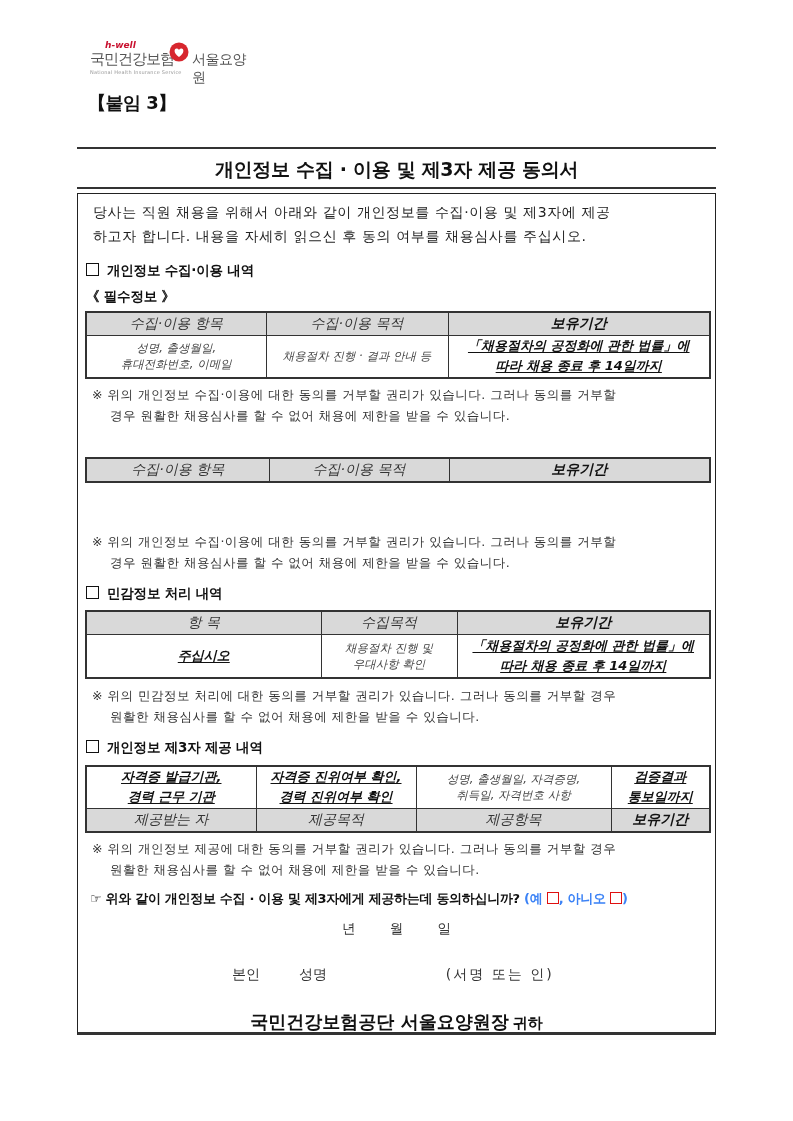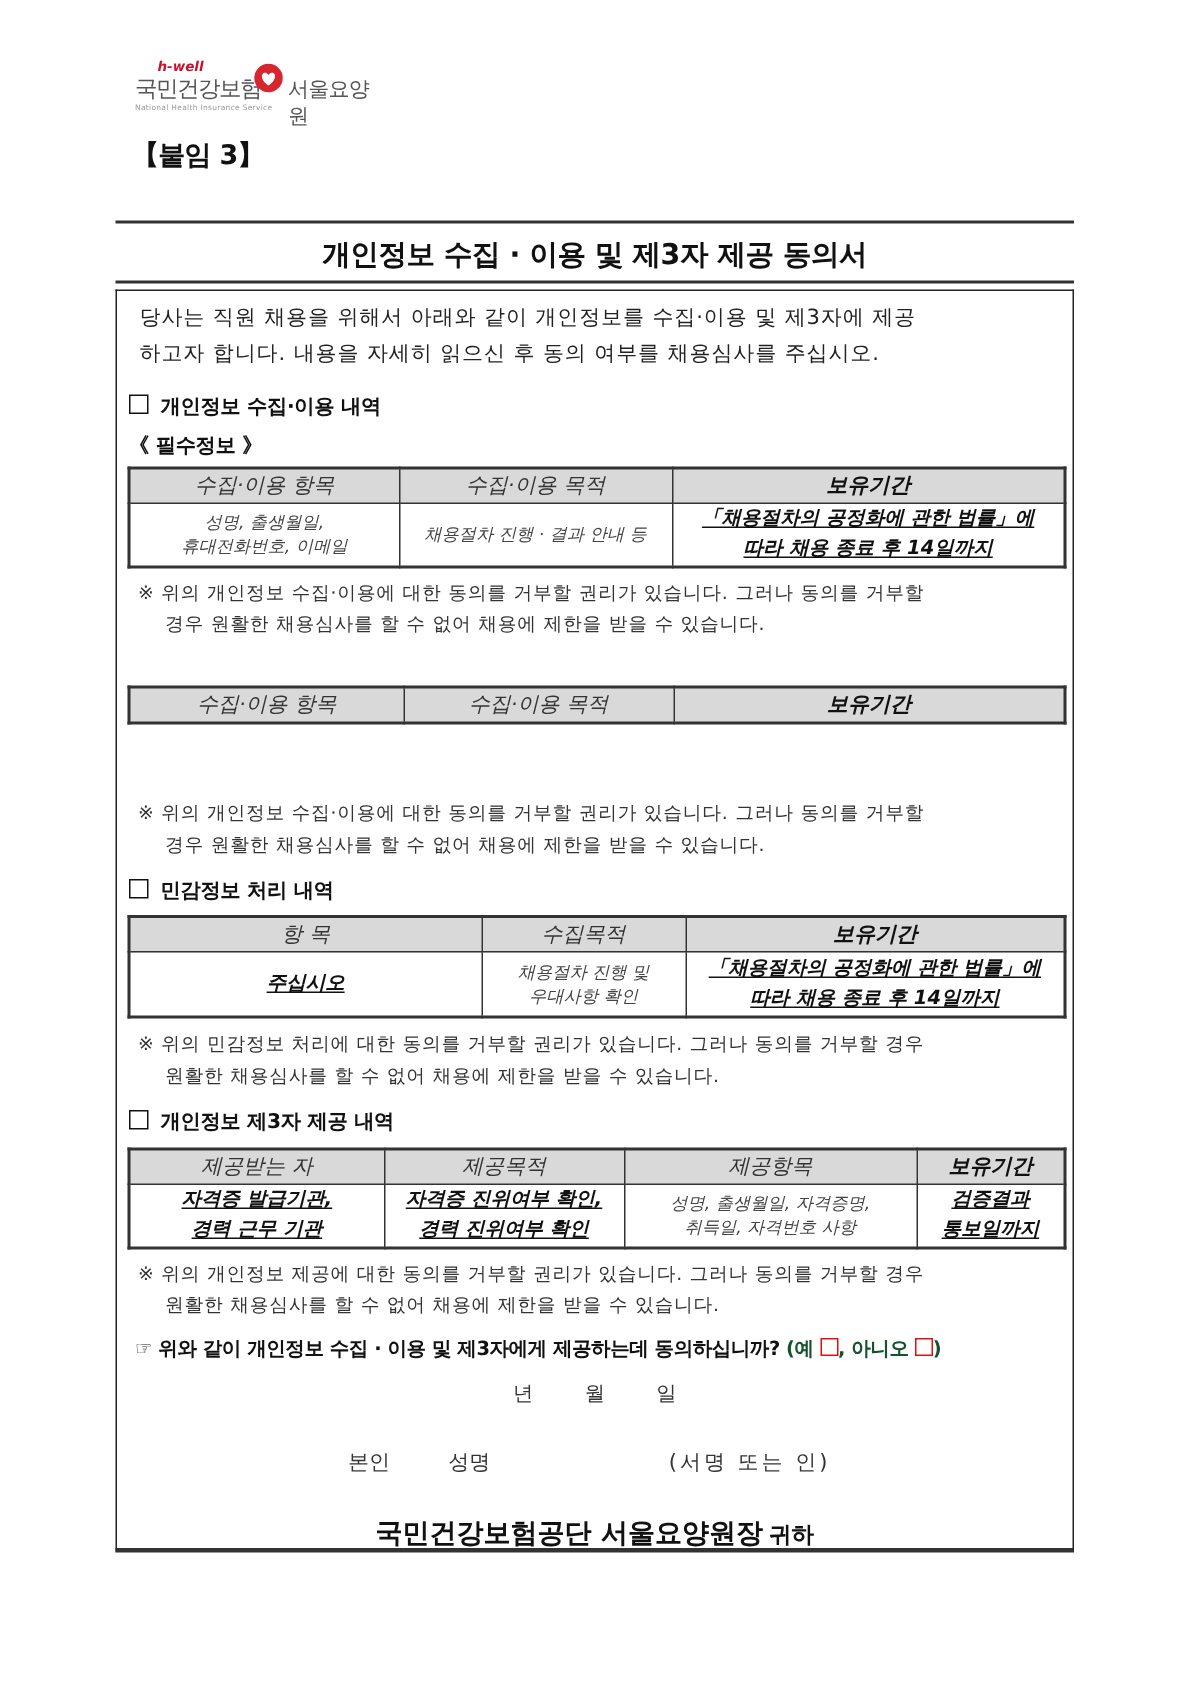--- a/index.html
+++ b/index.html
@@ -21,21 +21,21 @@
   .note { left:92px; width:622px; font-size:12.5px; line-height:21px; color:#333; letter-spacing:0.5px; }
   .note .indent { padding-left:18px; }
   table.t { position:absolute; border-collapse:collapse; left:85px; width:626px; table-layout:fixed; }
   table.t td, table.t th { border:1px solid #333; text-align:center; vertical-align:middle; padding:0;font-style:italic; }
   table.t { border:2px solid #333; }
   table.t th { background:#d9d9d9; font-weight:normal; font-size:14px; height:22px; color:#333; }
   table.t th.bold { font-weight:bold; color:#111; }
   table.t td { font-size:11.5px; color:#444; line-height:16px; }
   table.t td.law { font-size:13px; font-weight:bold; color:#111; line-height:20px; text-decoration:underline; text-underline-offset:2px; }
   .ask { left:90px; top:890px; font-size:13px; font-weight:bold; letter-spacing:-0.3px; }
-  .ask .red { color:#14532d; }
+  .ask .red { color:#3b82f6; }
   .date { left:77px; width:639px; top:920px; text-align:center; font-size:13.5px; color:#333; word-spacing:30px; }
   .signrow { left:232px; top:966px; font-size:14px; color:#333;text-align:right; }
   .signrow span { display:inline-block; }
   .addressee { left:77px; width:639px; top:1010px; text-align:center; font-size:18px; font-weight:bold; }
   .addressee .suffix { font-size:15px; margin-left:4px; }
 </style>
 </head>
 <body>
 
 <div class="abs logo">
@@ -158,43 +158,43 @@
 </div>
 
 <table class="t" style="top:765px;">
   <colgroup>
       <col style="width:170px">
       <col style="width:160px">
       <col style="width:195px">
       <col>
     </colgroup>
   <tbody>
-      <tr>
+      <tr style="height:42px;">
+    <td class="law">
+      <div>자격증 발급기관,</div>
+      <div>경력 근무 기관</div>
+    </td>
+    <td class="law">
+      <div>자격증 진위여부 확인,</div>
+      <div>경력 진위여부 확인</div>
+    </td>
+    <td>
+      <div>성명, 출생월일, 자격증명,</div>
+      <div>취득일, 자격번호 사항</div>
+    </td>
+    <td class="law">
+      <div>검증결과</div>
+      <div>통보일까지</div>
+    </td>
+  </tr>
+  <tr>
     <th>제공받는 자</th>
     <th>제공목적</th>
     <th>제공항목</th>
     <th class="bold">보유기간</th>
-  </tr>
-  <tr style="height:42px;">
-    <td class="law">
-      <div>자격증 발급기관,</div>
-      <div>경력 근무 기관</div>
-    </td>
-    <td class="law">
-      <div>자격증 진위여부 확인,</div>
-      <div>경력 진위여부 확인</div>
-    </td>
-    <td>
-      <div>성명, 출생월일, 자격증명,</div>
-      <div>취득일, 자격번호 사항</div>
-    </td>
-    <td class="law">
-      <div>검증결과</div>
-      <div>통보일까지</div>
-    </td>
   </tr>
 </tbody>
   </table>
 
 <div class="abs note" style="top:838px;">
   <div>※ 위의 개인정보 제공에 대한 동의를 거부할 권리가 있습니다. 그러나 동의를 거부할 경우</div>
   <div class="indent">원활한 채용심사를 할 수 없어 채용에 제한을 받을 수 있습니다.</div>
 </div>
 
 <div class="abs ask">

